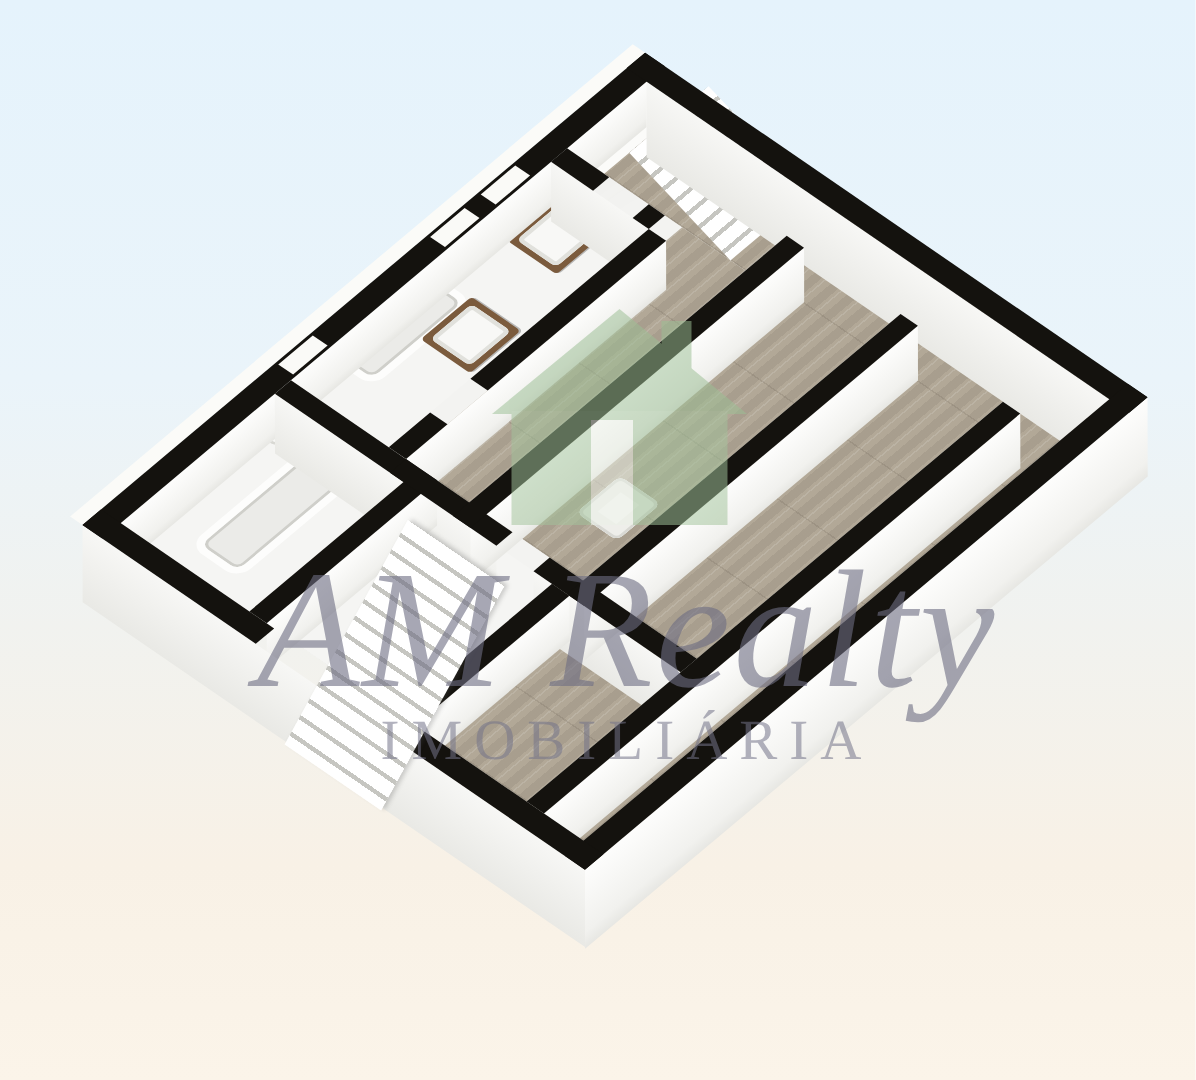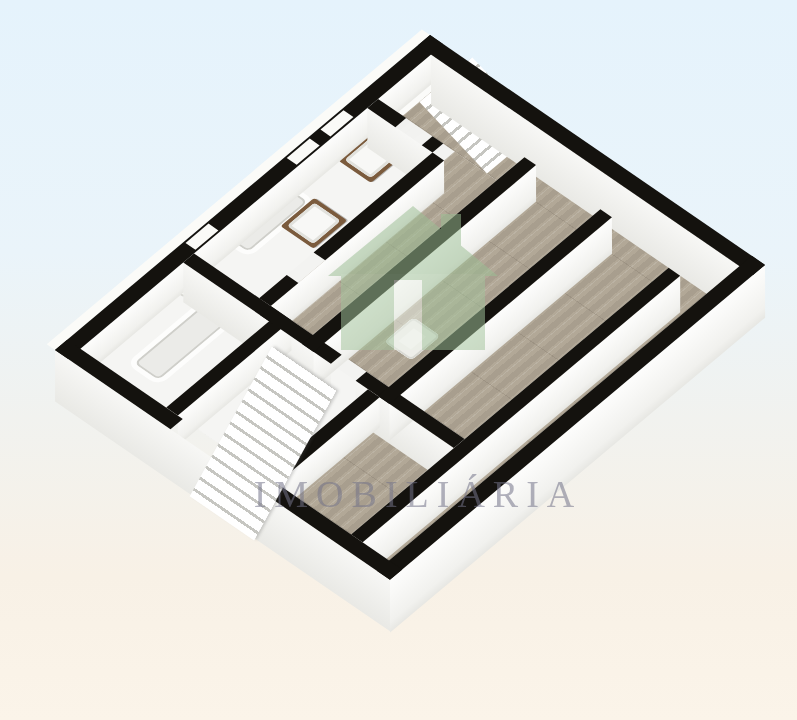--- a/index.html
+++ b/index.html
@@ -132,15 +132,16 @@
     <div class="flightL" style="left:-46px;top:142px;width:176px;height:78px;"></div>
   </div>
 
   <div class="logo">
     <div class="roof"></div>
     <div class="chimney"></div>
     <div class="lbody"></div>
     <div class="ldoor"></div>
   </div>
 
+  <div class="wm wm1">AM Realty</div>
   <div class="wm wm2">IMOBILIÁRIA</div>
 
 </div>
 
 </body></html>

